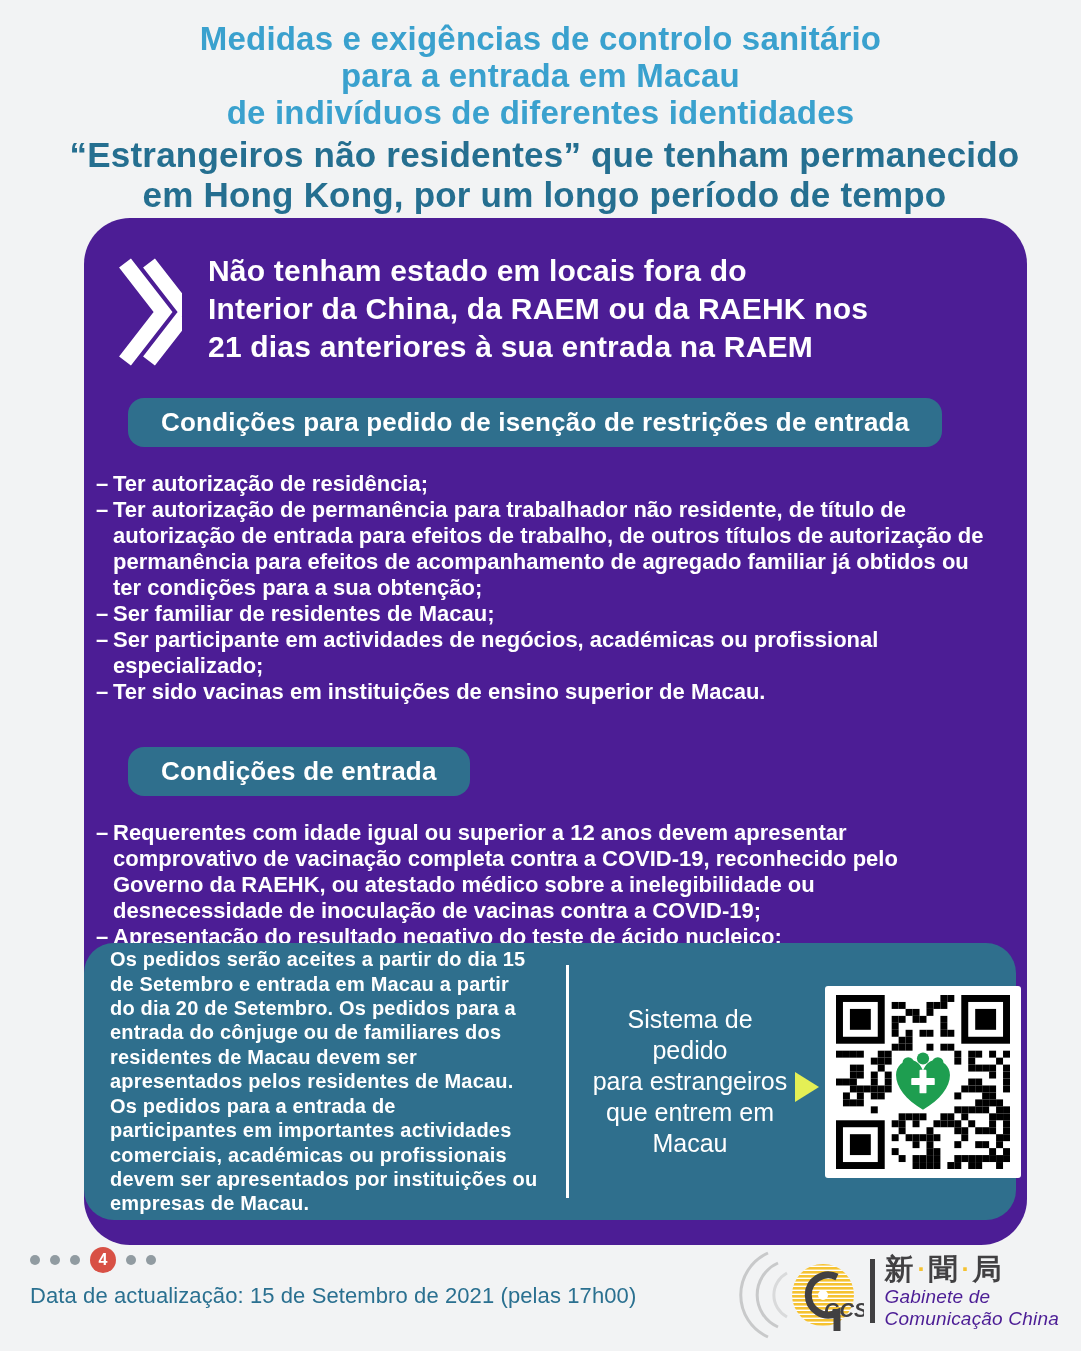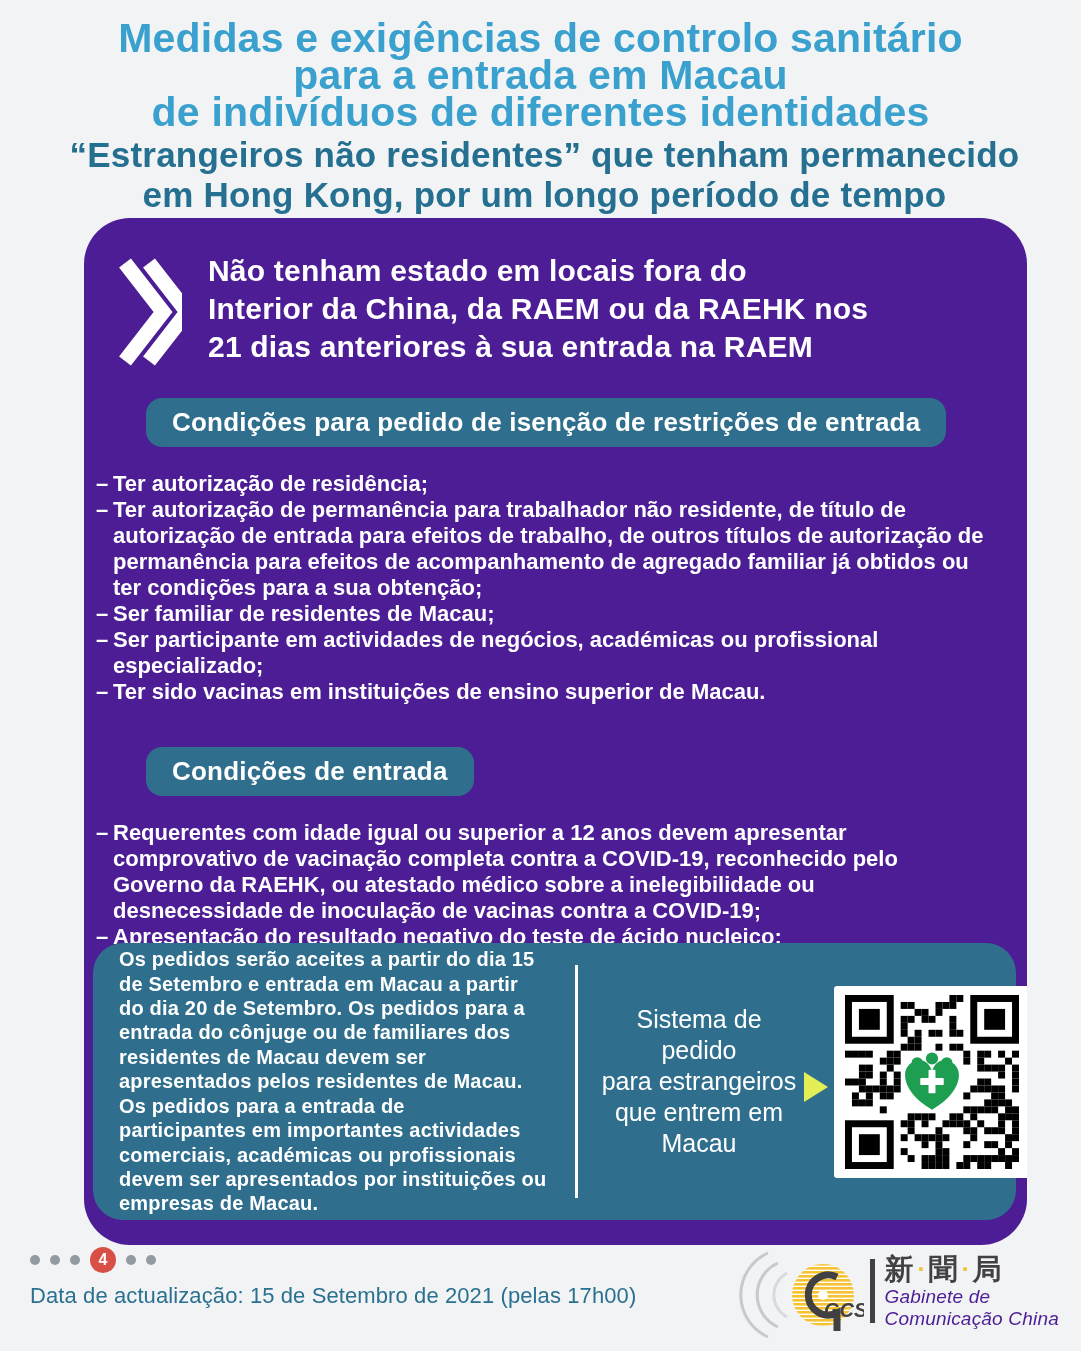--- a/index.html
+++ b/index.html
@@ -7,21 +7,21 @@
     width:1081px;height:1351px;
     background:#f2f3f4;
     font-family:"Liberation Sans","DejaVu Sans",sans-serif;
     -webkit-font-smoothing:antialiased;
   }
   .poster{position:relative;width:1081px;height:1351px;overflow:hidden;}
 
   
   .header{padding-top:20px;text-align:center;}
   .title{
-    margin:0;color:#3aa1ce;font-size:41px;font-weight:bold;
+    margin:0;color:#3aa1ce;font-size:33px;font-weight:bold;
     line-height:37px;white-space:pre-line;letter-spacing:.2px;
   }
   .subtitle{
     margin:4px 0 0 8px;color:#256f90;font-size:35px;font-weight:bold;
     line-height:40px;white-space:pre-line;letter-spacing:.2px;
   }
 
   
   .card{
     position:absolute;left:84px;top:218px;width:943px;height:1027px;
@@ -29,35 +29,35 @@
     padding:24px 0 0 0;overflow:hidden;
   }
   .card-head{display:flex;gap:26px;padding:8px 30px 0 32px;align-items:flex-start;}
   .chevrons{flex:none;margin-top:6px;}
   .card-heading{
     font-size:30px;font-weight:bold;line-height:38px;white-space:pre-line;
     letter-spacing:.2px;margin-top:2px;
   }
   .pill{
     display:inline-block;background:#2f6f8d;border-radius:16px;
-    padding:9px 26px;font-size:26px;font-weight:bold;letter-spacing:.2px;
-    margin:30px 0 0 62px;
+    padding:9px 33px;font-size:26px;font-weight:bold;letter-spacing:.2px;
+    margin:30px 0 0 44px;
   }
   .pill2{margin-top:42px;}
   .bullets{
     list-style:none;margin:24px 0 0 0;padding:0 40px 0 12px;
     font-size:22px;font-weight:bold;line-height:26px;
   }
   .bullet{display:flex;align-items:flex-start;}
   .bullet .dash{flex:none;width:17px;}
   .bullet .btext{flex:1;}
 
   
   .notice{
-    position:absolute;left:9px;right:11px;top:725px;height:277px;
+    position:absolute;left:0;right:11px;top:725px;height:277px;
     background:#2f6f8d;border-radius:30px;box-sizing:border-box;
     display:flex;align-items:center;padding:14px 18px 14px 26px;
   }
   .notice-text{
     margin:0;width:452px;flex:none;font-size:20px;font-weight:bold;
     line-height:24.4px;white-space:pre-line;letter-spacing:.2px;
   }
   .vdivider{flex:none;width:3px;align-self:stretch;margin:8px 0 8px 4px;background:#ffffff;}
   .qr-label{
     flex:none;width:206px;margin-left:18px;text-align:center;

